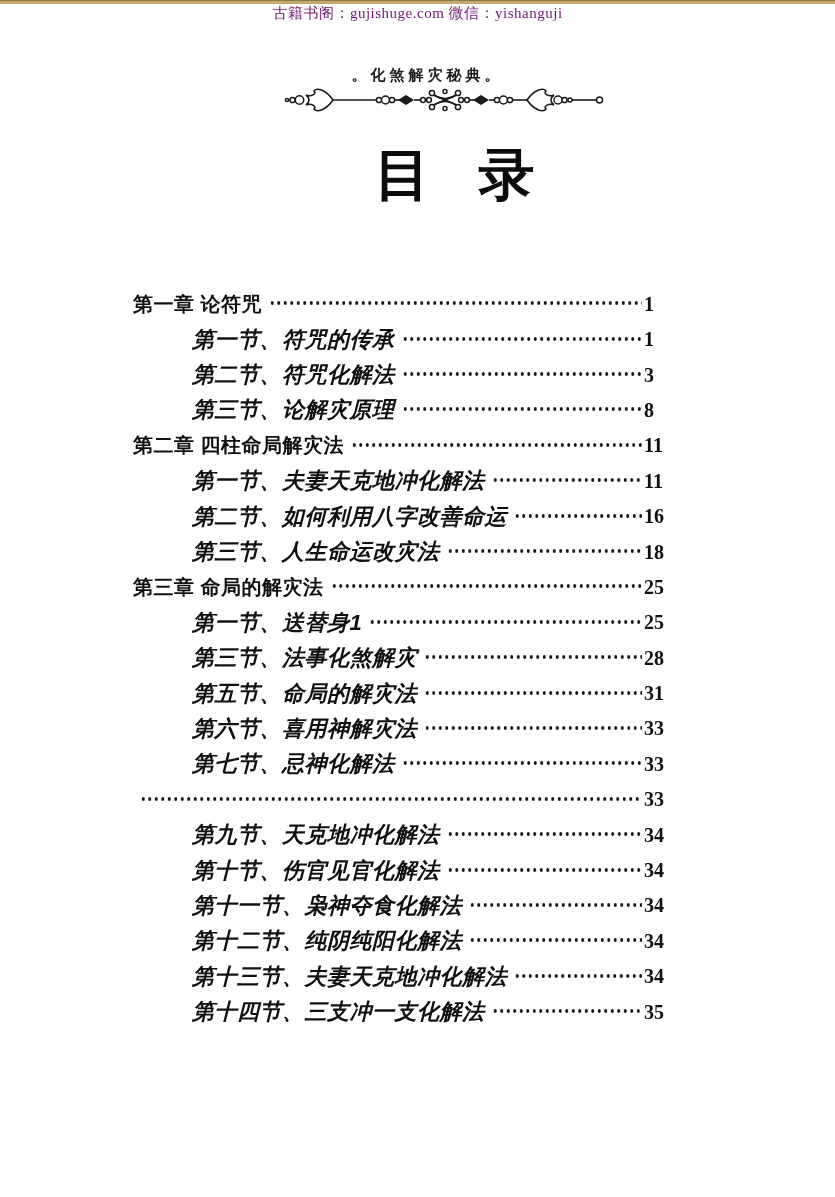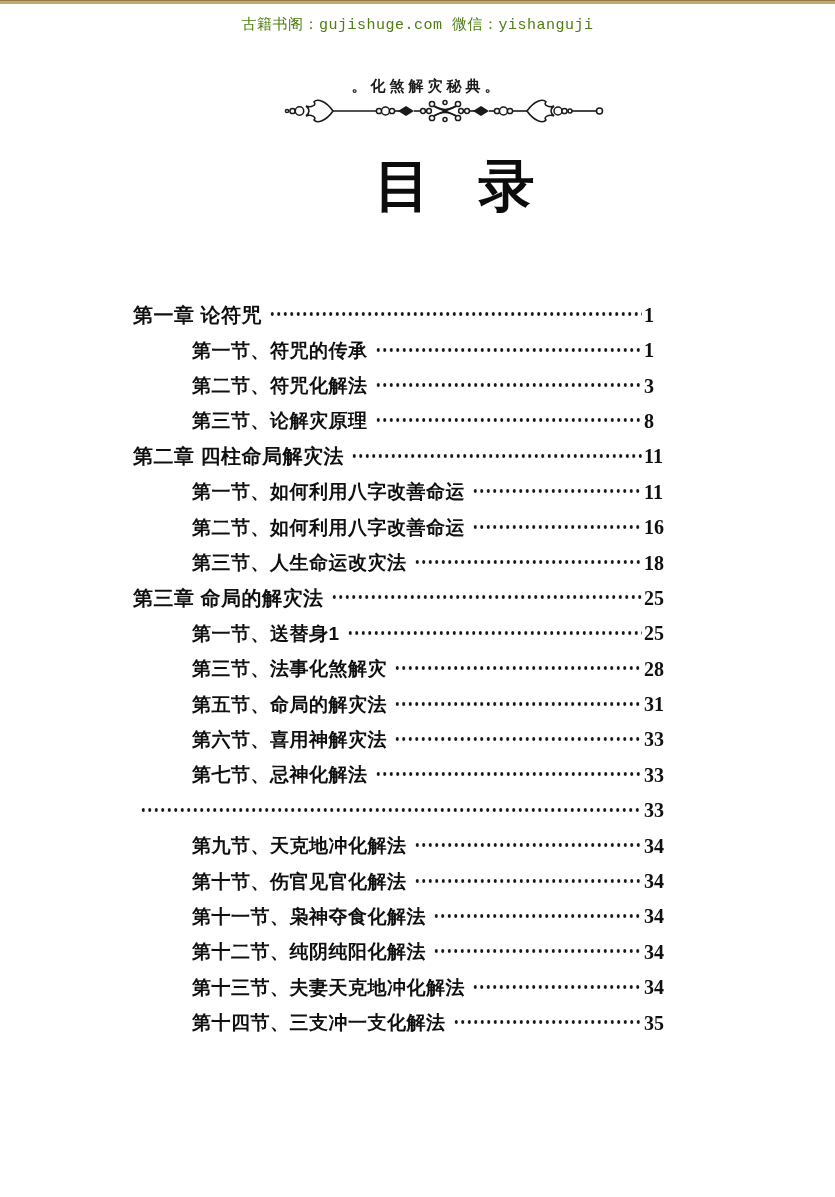--- a/index.html
+++ b/index.html
@@ -3,22 +3,22 @@
 <meta charset="utf-8">
 <style>
   html,body{margin:0;padding:0;}
   body{
     width:835px;height:1197px;overflow:hidden;background:#ffffff;
     font-family:"Liberation Sans",sans-serif;color:#111;
     position:relative;
   }
   .top-border{height:4px;width:100%;background:#c3a96f;border-top:1px solid #8f7a45;box-sizing:border-box;}
   .site-header{
-    text-align:center;margin-top:11px;font-size:15px;color:#4d7c0f;
-    font-family:Liberation Mono, monospace;
+    text-align:center;font-size:15px;color:#701a75;
+    font-family:Liberation Serif, serif;
     letter-spacing:0.5px;
   }
   .running-head{
     text-align:center;margin-top:43px;font-size:15px;font-weight:bold;color:#1c1c1c;
     letter-spacing:4px;transform:translateX(10px);
   }
   .divider-wrap{
     margin-top:2px;display:flex;justify-content:center;transform:translateX(26px);
   }
   .page-title{
@@ -30,21 +30,21 @@
   .toc{
     margin:80px 0 0 133px;width:535px;
   }
   .toc-row{
     display:flex;align-items:center;height:35.4px;box-sizing:border-box;
   }
   .toc-row .label{
     white-space:nowrap;font-weight:bold;font-size:20px;color:#101010;
     letter-spacing:0.5px;
   }
-  .toc-row.section .label{margin-left:59px;font-size:19px;}
+  .toc-row.section .label{margin-left:59px;font-size:22px;font-style:italic;}
   .toc-row .dots{
     flex:1;height:8px;margin:0 0 0 7px;
     background-image:radial-gradient(circle,#161616 1.6px,rgba(0,0,0,0) 1.9px);
     background-size:6.5px 8px;background-repeat:repeat-x;background-position:left bottom 1px;
   }
   .toc-row .page{
     width:24px;text-align:left;padding-left:2px;
     font-family:"Liberation Serif","DejaVu Serif",serif;
     font-weight:bold;font-size:20px;color:#101010;
   }
@@ -137,21 +137,21 @@
       <span class="label">第三节、论解灾原理</span>
       <span class="dots"></span>
       <span class="page">8</span>
     </div>
     <div class="toc-row chapter">
       <span class="label">第二章 四柱命局解灾法</span>
       <span class="dots"></span>
       <span class="page">11</span>
     </div>
     <div class="toc-row section">
-      <span class="label">第一节、如何利用八字改善命运</span>
+      <span class="label">第一节、夫妻天克地冲化解法</span>
       <span class="dots"></span>
       <span class="page">11</span>
     </div>
     <div class="toc-row section">
       <span class="label">第二节、如何利用八字改善命运</span>
       <span class="dots"></span>
       <span class="page">16</span>
     </div>
     <div class="toc-row section">
       <span class="label">第三节、人生命运改灾法</span>

